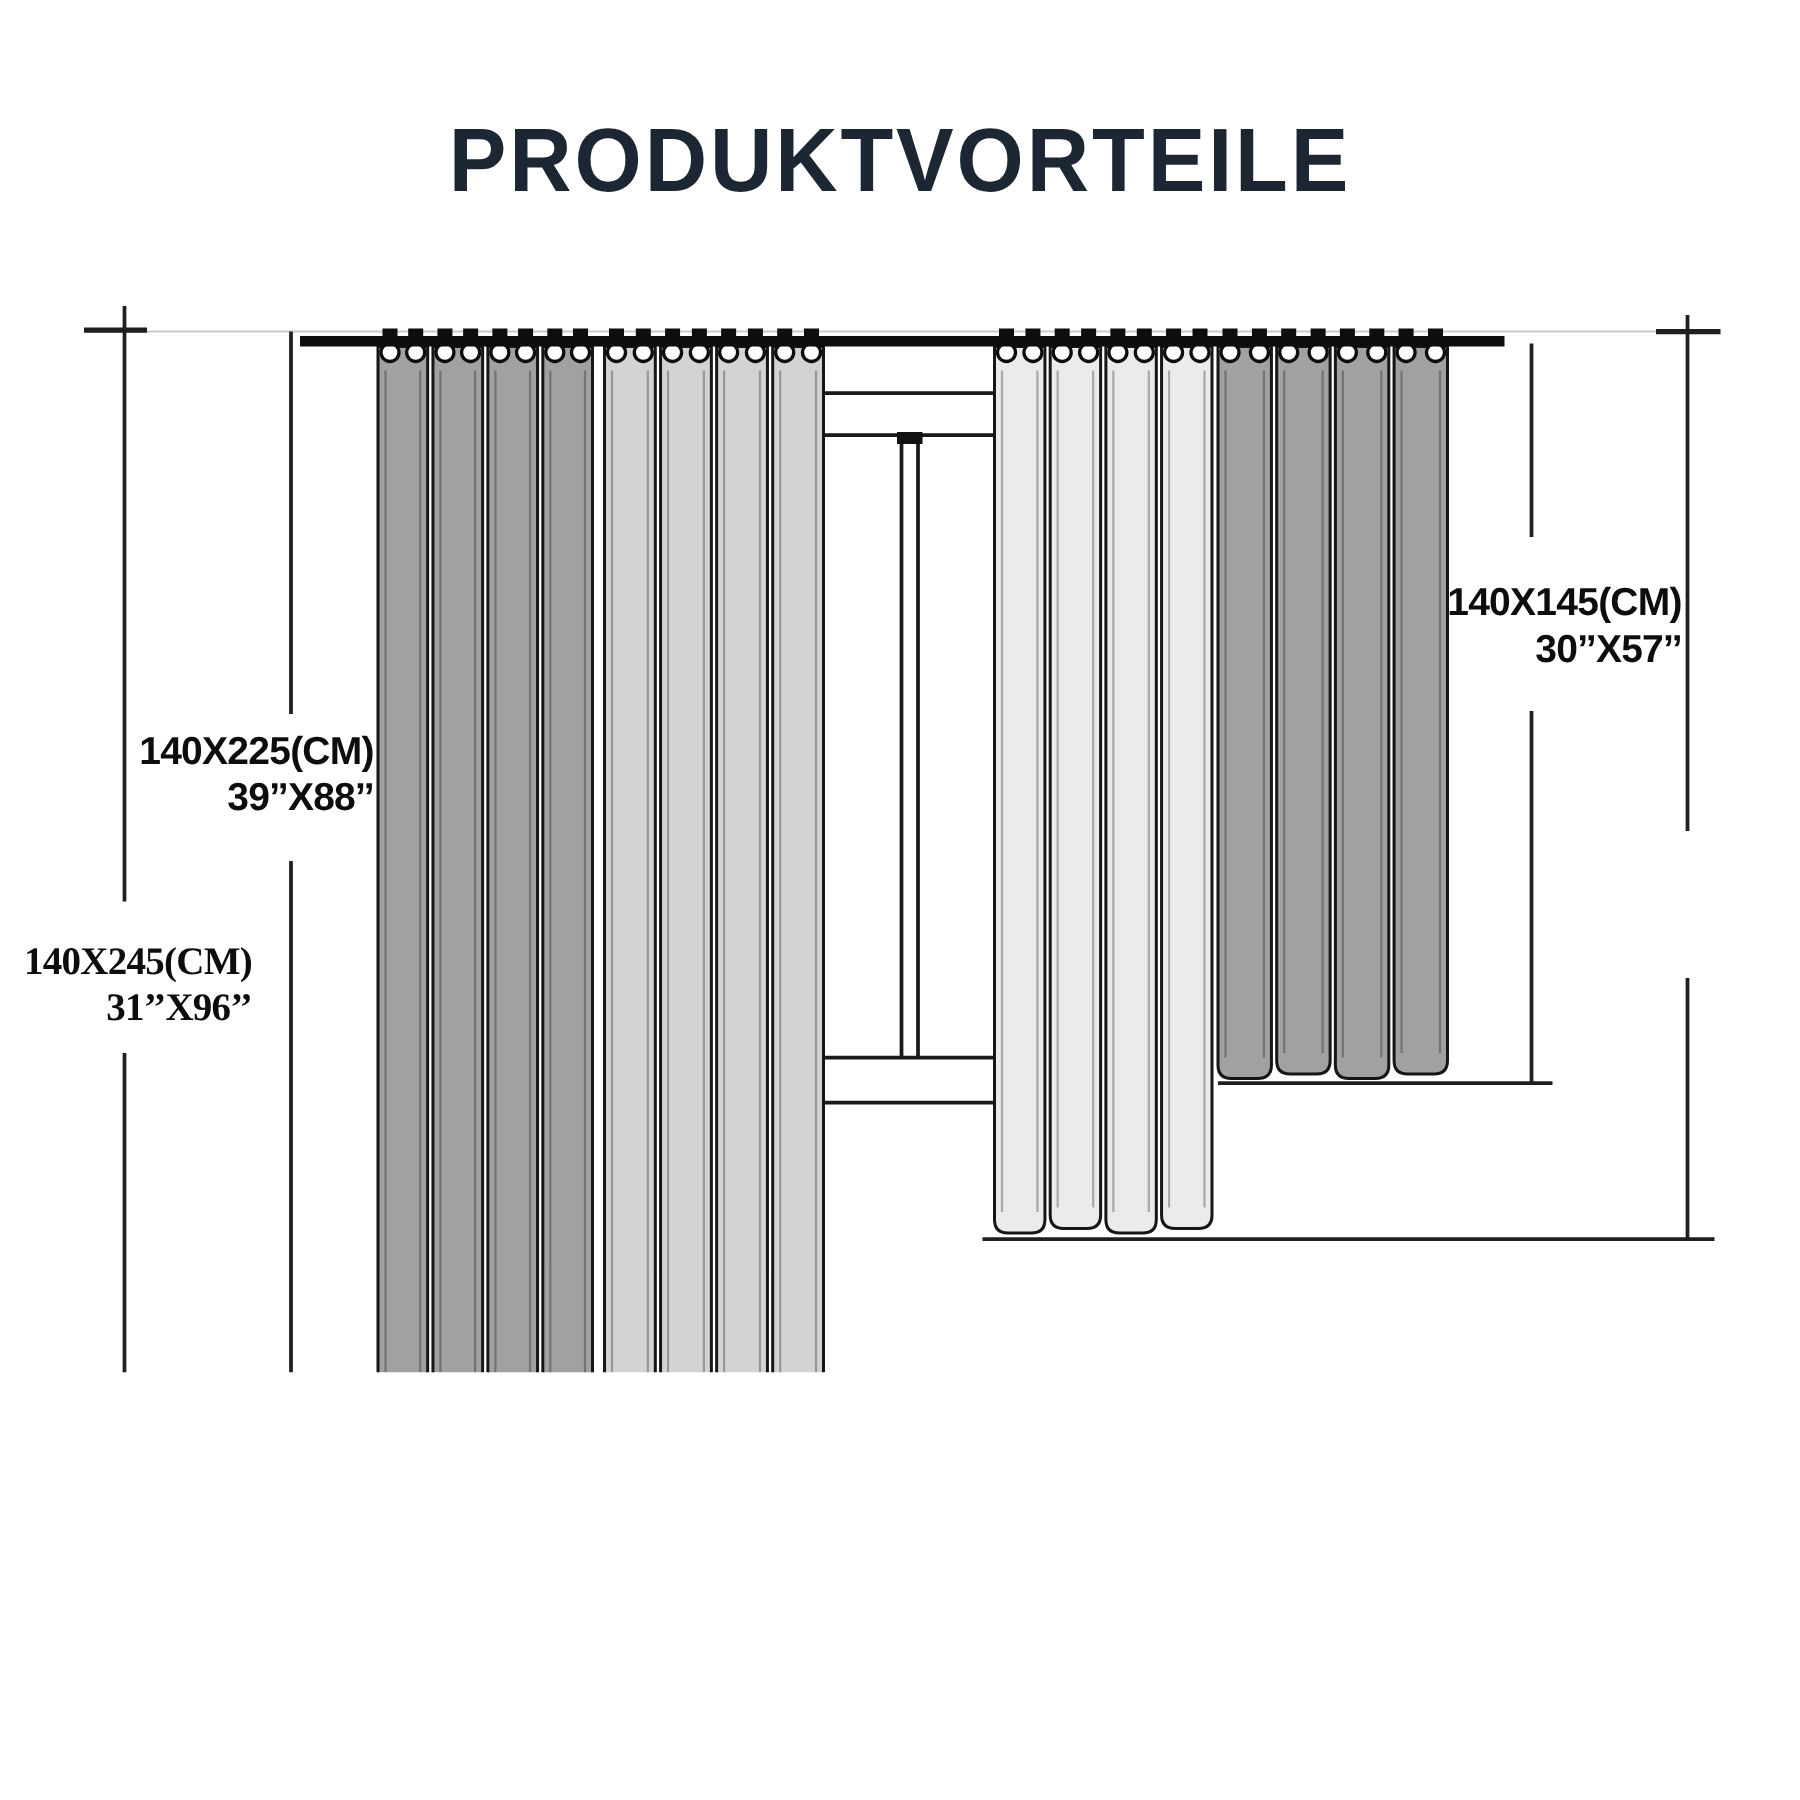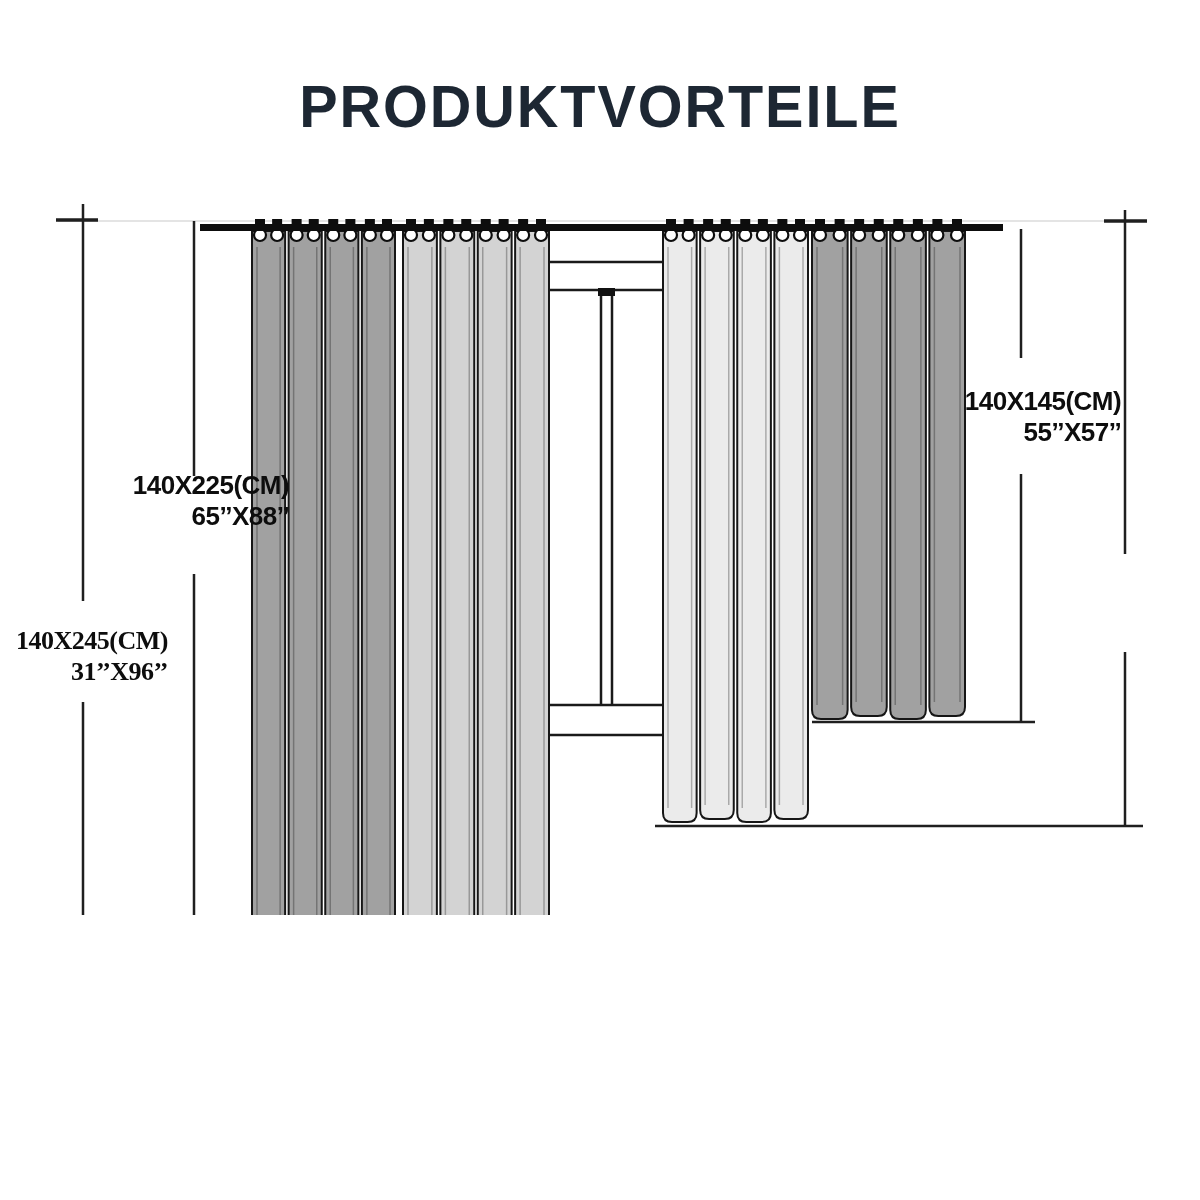--- a/index.html
+++ b/index.html
@@ -236,29 +236,29 @@
         <line x1="962" y1="1074" x2="940" y2="1118" stroke="#111111" stroke-width="4"></line>
         <line x1="989.5" y1="1074" x2="967.5" y2="1118" stroke="#111111" stroke-width="4"></line>
         <line x1="1017" y1="1074" x2="995" y2="1118" stroke="#111111" stroke-width="4"></line>
         <line x1="1044.5" y1="1074" x2="1022.5" y2="1118" stroke="#111111" stroke-width="4"></line>
         <line x1="1072" y1="1074" x2="1050" y2="1118" stroke="#111111" stroke-width="4"></line>
         <line x1="1099.5" y1="1074" x2="1077.5" y2="1118" stroke="#111111" stroke-width="4"></line>
         <line x1="1127" y1="1074" x2="1105" y2="1118" stroke="#111111" stroke-width="4"></line>
       </g>
   </svg>
 
-  <div class="dim-label" style="left:171px;top:501px;margin-left:40px;">
+  <div class="dim-label" style="left:171px;top:516px;">
     <div>140X225(CM)</div>
-    <div>65’’X88’’</div>
+    <div>39’’X88’’</div>
   </div>
 
   <div class="dim-label" style="left:92px;top:656px;font-family:Liberation Serif, serif;">
     <div>140X245(CM)</div>
     <div>31’’X96’’</div>
   </div>
 
   <div class="dim-label" style="left:1043px;top:417px;">
     <div>140X145(CM)</div>
-    <div>55’’X57’’</div>
+    <div>30’’X57’’</div>
   </div>
 
 
 </div>
 
 </body></html>

